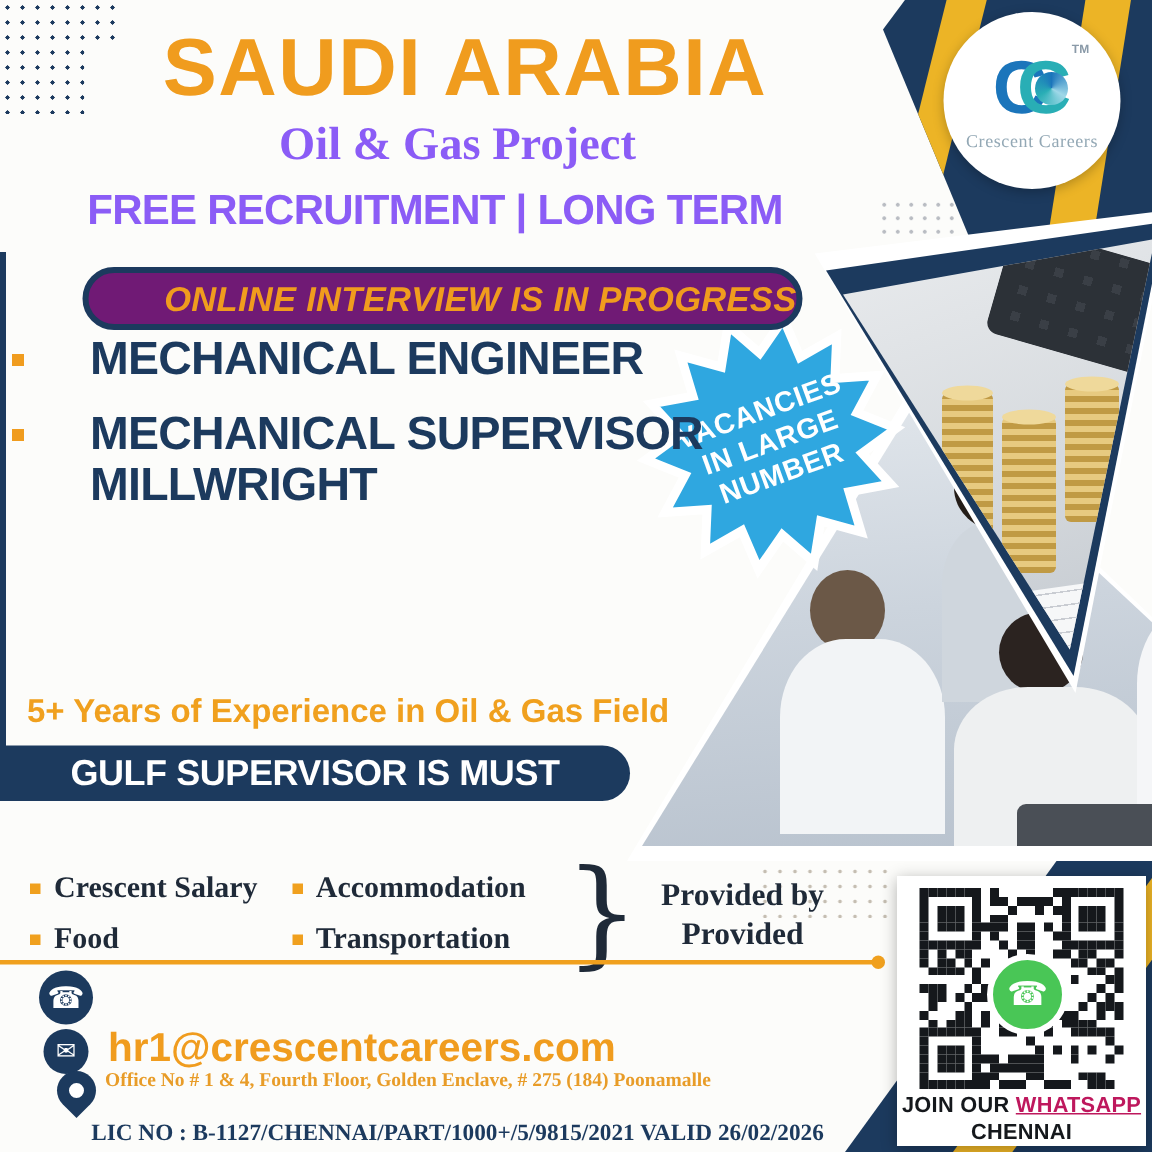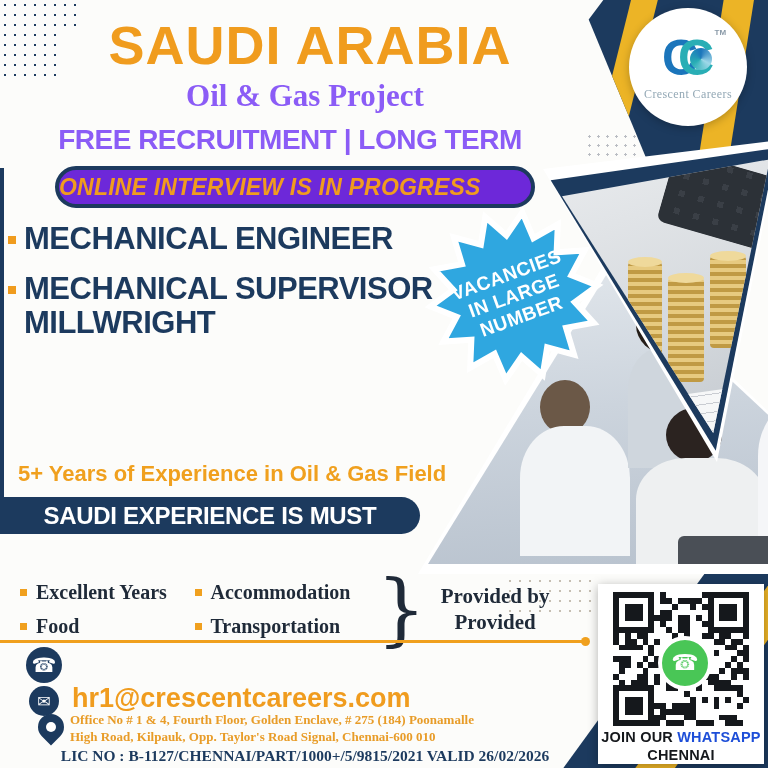--- a/index.html
+++ b/index.html
@@ -32,26 +32,26 @@
   .logo-tm{position:absolute;right:-12px;top:-4px;font-size:8px;color:#8a9aa8;font-weight:bold;}
   .logo-name{margin-top:3px;font-size:12px;color:#93a8b5;letter-spacing:.4px;font-family:"Liberation Serif",serif;}
   
   .t-navy{color:#8b5cf6;}
   .title{position:absolute;left:60px;top:14px;width:500px;text-align:center;font-size:54px;
          font-weight:bold;color:#f09c1e;letter-spacing:1px;z-index:6;}
   .subtitle{position:absolute;left:60px;top:78px;width:490px;text-align:center;font-size:31px;
             font-weight:bold;font-family:"Liberation Serif",serif;z-index:6;}
   .freeline{position:absolute;left:30px;top:124px;width:520px;text-align:center;font-size:28px;
             font-weight:bold;letter-spacing:-.5px;z-index:6;}
-  .pill{position:absolute;left:55px;top:166px;width:472px;height:34px;border:4px solid #1c3a5e;
-        border-radius:24px;background:#6d28d9;display:flex;align-items:center;justify-content:flex-start;
+  .pill{position:absolute;left:55px;top:178px;width:472px;height:34px;border:4px solid #1c3a5e;
+        border-radius:24px;background:#701a75;display:flex;align-items:center;justify-content:flex-end;
         z-index:6;}
   .pill span{font-size:23px;font-weight:bold;font-style:italic;color:#f09c1e;letter-spacing:.2px;}
   .positions{position:absolute;left:8px;top:222px;width:474px;z-index:6;}
-  .pos-item{display:flex;margin-bottom:15px;}
+  .pos-item{display:flex;margin-bottom:15px;gap:36px;}
   .pos-bullet{flex:0 0 8px;width:8px;height:8px;background:#f09c1e;margin:14px 8px 0 0;}
   .pos-label{font-size:31px;font-weight:bold;color:#1c3a5e;line-height:1.12;letter-spacing:-.5px;}
   .exp-line{position:absolute;left:18px;top:461px;font-size:22px;font-weight:bold;color:#f0a01e;z-index:6;}
   .gulf-bar{position:absolute;left:0;top:497px;width:420px;height:37px;background:#1c3a5e;
             border-radius:0 22px 22px 0;display:flex;align-items:center;justify-content:center;z-index:6;}
   .gulf-bar span{color:#fff;font-size:24px;font-weight:bold;letter-spacing:-.3px;}
   
   .benefits{position:absolute;left:20px;top:576px;width:540px;display:flex;align-items:center;z-index:6;
             font-family:"Liberation Serif",serif;color:#1f2a38;}
   .bcol{display:flex;flex-direction:column;gap:11px;}
@@ -118,21 +118,21 @@
   .qr-card{position:absolute;left:598px;top:584px;width:166px;height:180px;background:#fff;z-index:6;
            box-shadow:0 2px 10px rgba(0,0,0,.3);display:flex;flex-direction:column;align-items:center;}
   .qr{position:relative;width:136px;height:136px;margin-top:8px;display:grid;
       grid-template-columns:repeat(23,1fr);grid-template-rows:repeat(23,1fr);background:#fff;}
   .qm{background:#15181c;}
   .wa-badge{position:absolute;left:50%;top:50%;width:46px;height:46px;margin:-23px 0 0 -23px;
             border-radius:50%;background:#49c656;border:4px solid #fff;display:flex;align-items:center;
             justify-content:center;color:#fff;font-size:22px;}
   .qr-caption{margin-top:3px;text-align:center;font-size:14.5px;font-weight:bold;color:#15181c;
               line-height:1.2;letter-spacing:.2px;}
-  .wa-green{color:#1d4ed8;}
+  .wa-green{color:#be185d;text-decoration:underline;}
 </style>
 </head>
 <body>
 
 <div class="poster">
 
   <div class="dots dots-tl"></div>
   <div class="dots dots-gray dots-tr"></div>
   <div class="dots dots-mid"></div>
   <div class="left-strip"></div>
@@ -165,21 +165,21 @@
       <span class="pos-label">MECHANICAL ENGINEER</span>
     </div>
     <div class="pos-item">
       <span class="pos-bullet"></span>
       <span class="pos-label">MECHANICAL SUPERVISOR MILLWRIGHT</span>
     </div>
   </div>
 
   <div class="exp-line">5+ Years of Experience in Oil &amp; Gas Field</div>
   <div class="gulf-bar">
-    <span>SAUDI EXPERIENCE IS MUST</span>
+    <span>GULF SUPERVISOR IS MUST</span>
   </div>
 
   <div class="tri-people">
     <div class="pw"></div>
     <div class="pp">
       <div class="blob" style="left:112px;top:112px;width:50px;height:54px;background:#6b5847;"></div>
       <div class="blob" style="left:92px;top:158px;width:110px;height:130px;background:#f2f4f6;border-radius:40% 40% 0 0;"></div>
       <div class="blob" style="left:208px;top:28px;width:62px;height:58px;background:#241d18;"></div>
       <div class="blob" style="left:200px;top:80px;width:90px;height:120px;background:#cfd6dd;border-radius:35% 35% 0 0;"></div>
       <div class="blob" style="left:238px;top:140px;width:56px;height:54px;background:#2b2320;"></div>
@@ -218,21 +218,21 @@
       <span>VACANCIES</span>
       <span>IN LARGE</span>
       <span>NUMBER</span>
     </div>
   </div>
 
   <div class="benefits">
     <div class="bcol bcol1">
       <div class="bitem">
         <span class="bbullet"></span>
-        <span>Excellent Years</span>
+        <span>Crescent Salary</span>
       </div>
       <div class="bitem">
         <span class="bbullet"></span>
         <span>Food</span>
       </div>
     </div>
     <div class="bcol bcol2">
       <div class="bitem">
         <span class="bbullet"></span>
         <span>Accommodation</span>
@@ -256,21 +256,20 @@
   <div class="icon-circle ic-phone">
     <span>☎</span>
   </div>
   <div class="icon-circle ic-mail">
     <span>✉</span>
   </div>
   <div class="email-text">hr1@crescentcareers.com</div>
   <div class="pin"></div>
   <div class="address">
     <div>Office No # 1 &amp; 4, Fourth Floor, Golden Enclave, # 275 (184) Poonamalle</div>
-    <div>High Road, Kilpauk, Opp. Taylor's Road Signal, Chennai-600 010</div>
   </div>
   <div class="lic">LIC NO : B-1127/CHENNAI/PART/1000+/5/9815/2021 VALID 26/02/2026</div>
 
   <div class="stripes-br">
     <div class="st-n1"></div>
     <div class="st-g1"></div>
     <div class="st-n2"></div>
     <div class="st-g2"></div>
   </div>
 

